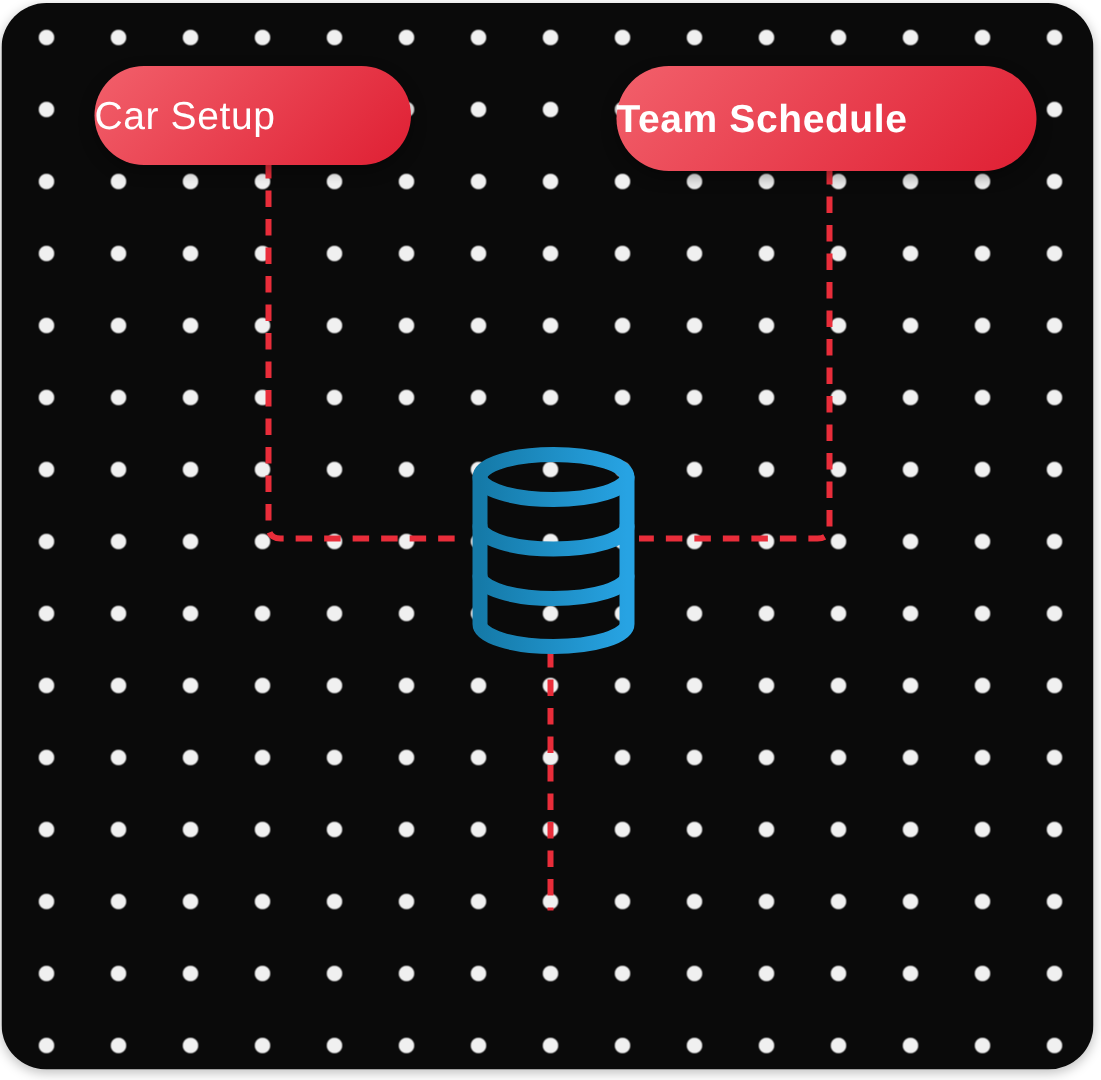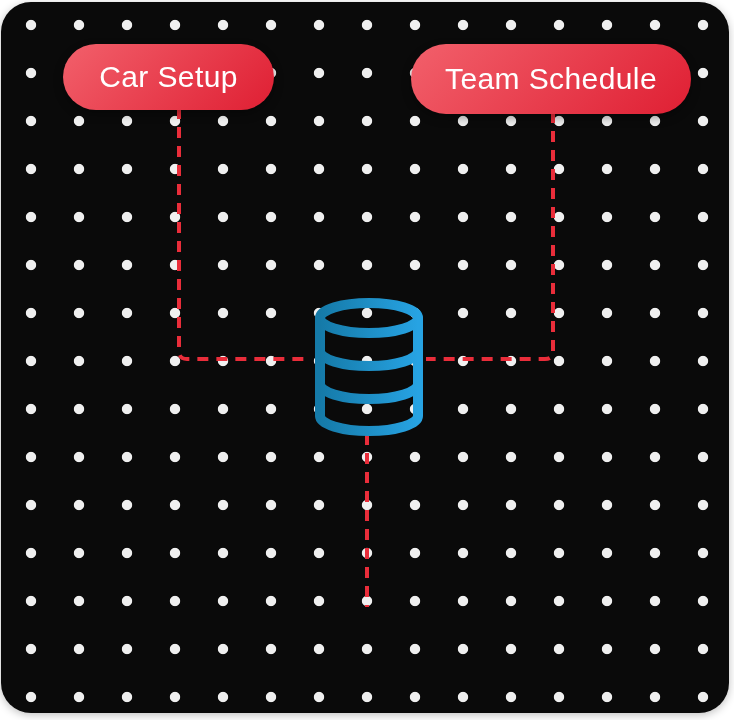--- a/index.html
+++ b/index.html
@@ -32,33 +32,33 @@
     position: absolute;
     left: 0;
     top: 0;
     width: 100%;
     height: 100%;
   }
   .pill {
     position: absolute;
     display: flex;
     align-items: center;
-    justify-content: center;
+    justify-content: flex-start;
     border-radius: 999px;
     background: linear-gradient(135deg, var(--pill-grad-start, #f2606b) 0%, var(--pill-grad-end, #df1f33) 100%);
     color: var(--pill-text, #ffffff);
-    font-size: 30px;
+    font-size: 26px;
     font-weight: 400;
     letter-spacing: 0.4px;
     box-shadow: 0 4px 10px rgba(0,0,0,0.35);
     cursor: pointer;
     user-select: none;
   }
   .pill-car     { left: 62px;  top: 42px;  width: 211px; height: 66px; }
-  .pill-team    { left: 410px; top: 42px;  width: 280px; height: 70px; }
+  .pill-team    { left: 410px; top: 42px;  width: 280px; height: 70px; font-weight: bold; }
   .pill-tyres   { left: 228px; top: 606px; width: 275px; height: 67px; }
   .db-icon {
     position: absolute;
     left: 308px;
     top: 296px;
     width: 120px;
     height: 138px;
     cursor: pointer;
   }
 </style>

